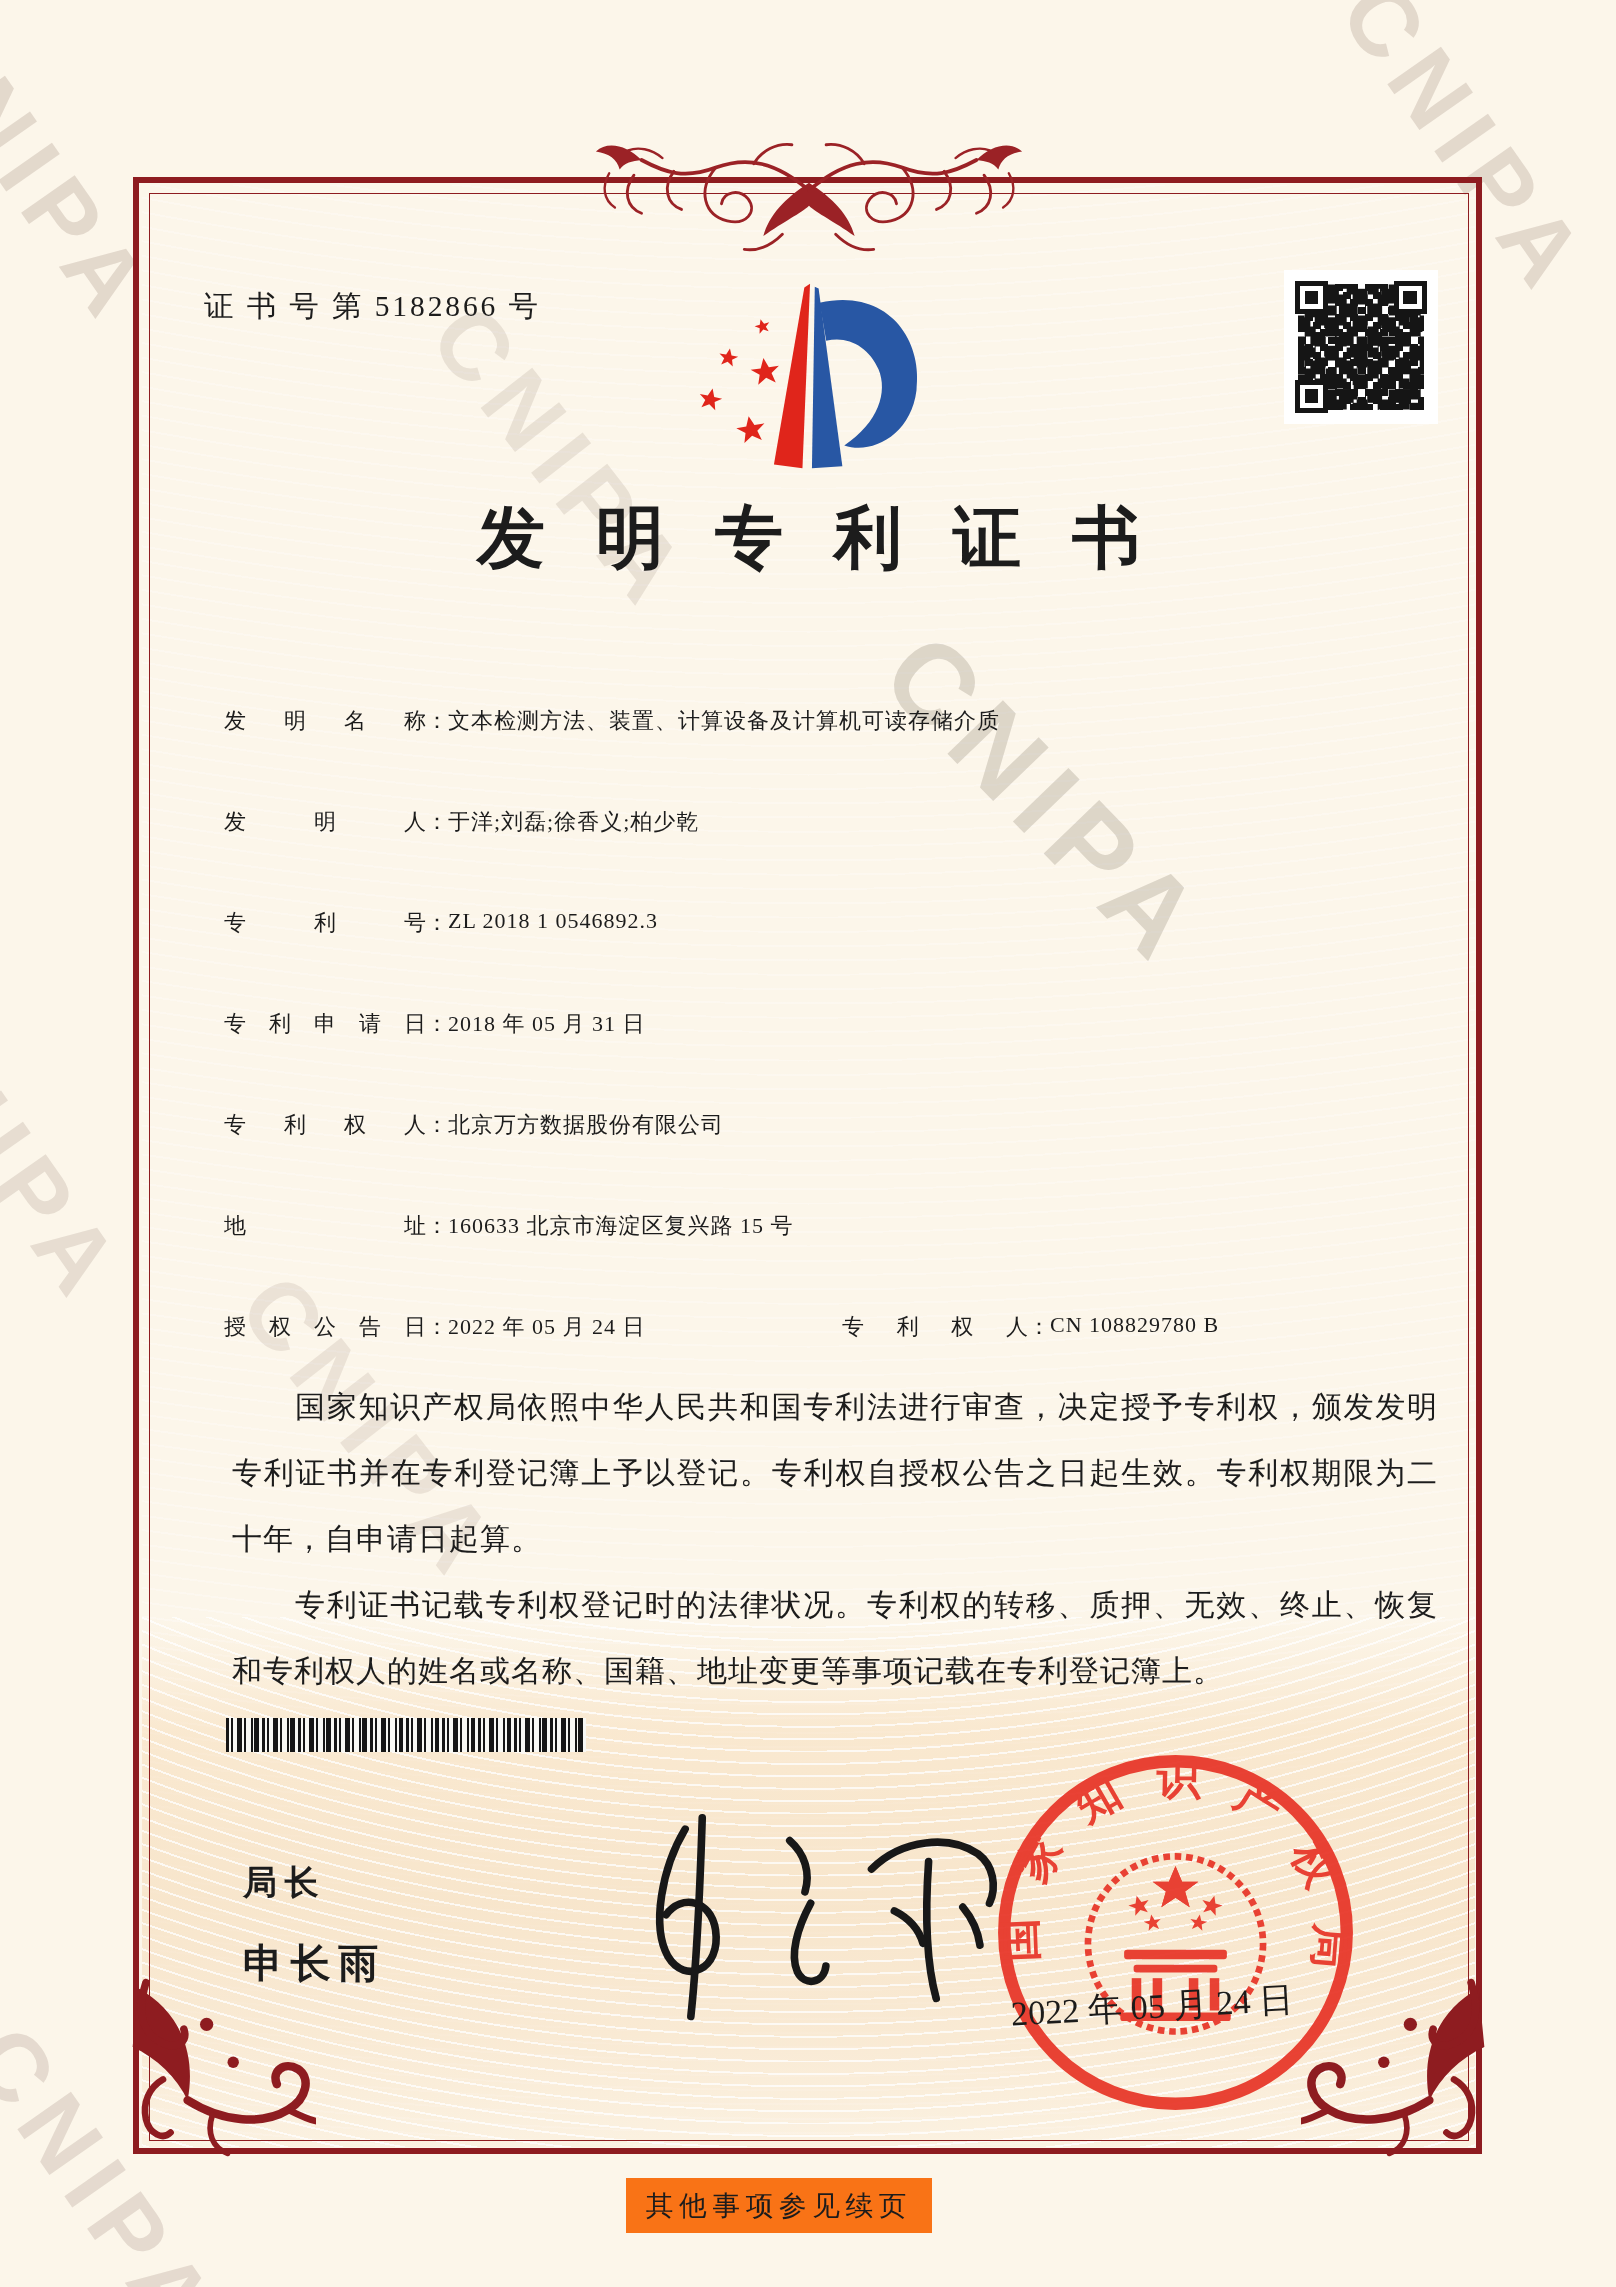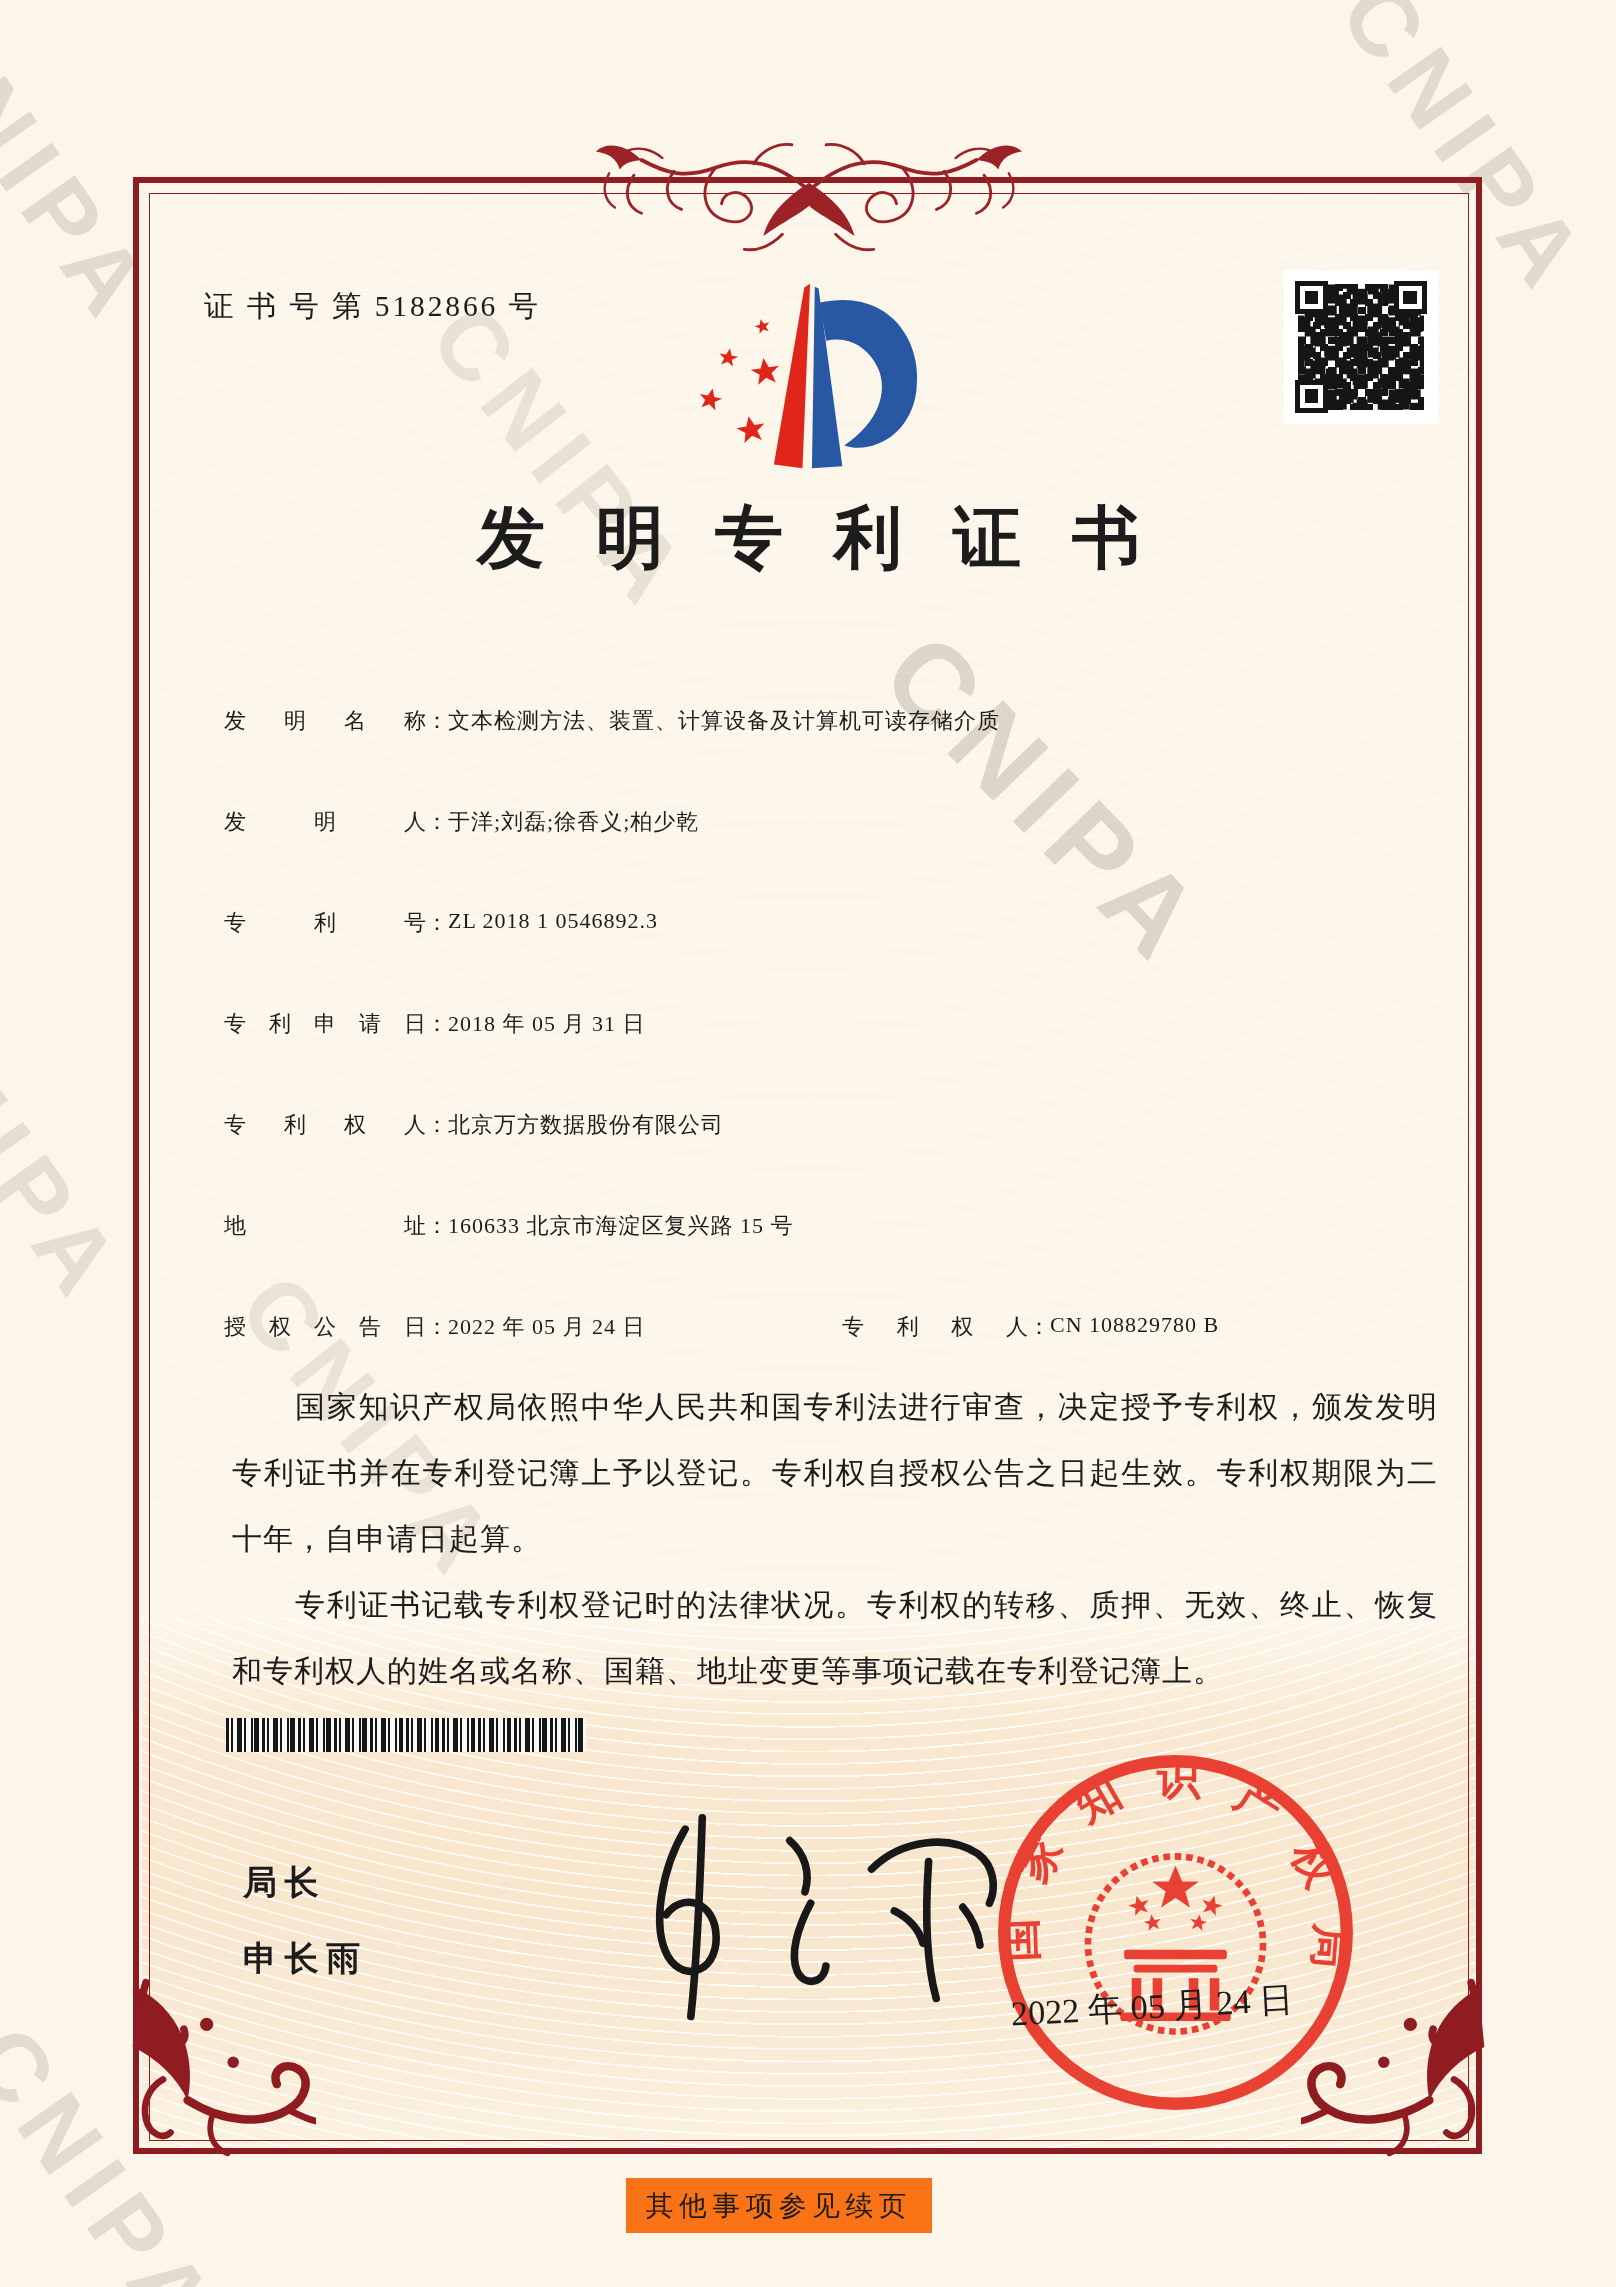--- a/index.html
+++ b/index.html
@@ -63,21 +63,21 @@
     repeating-linear-gradient(90deg,
       #161616 0 2.9px, #f8f8f4 2.9px 4.8px,
       #161616 4.8px 6.7px, #f8f8f4 6.7px 11.4px,
       #161616 11.4px 16px, #f8f8f4 16px 18px,
       #161616 18px 20px, #f8f8f4 20px 25px,
       #161616 25px 27px, #f8f8f4 27px 28.5px,
       #161616 28.5px 33px, #f8f8f4 33px 36px);}
   
   .sig-title{position:absolute;left:243px;top:1860px;z-index:3;font-size:34px;letter-spacing:7.6px;
              font-family:"Liberation Sans","DejaVu Sans",sans-serif;font-weight:600;}
-  .sig-name{position:absolute;left:243px;top:1936px;z-index:3;font-size:34px;letter-spacing:7.6px;
+  .sig-name{position:absolute;left:243px;top:1936px;z-index:3;font-size:40px;letter-spacing:7.6px;
             font-family:"Liberation Sans","DejaVu Sans",sans-serif;font-weight:600;}
   .sig-hand{position:absolute;left:571px;top:1812px;width:447px;height:214px;z-index:3;}
   
   .seal{position:absolute;left:989px;top:1746px;width:373px;height:373px;z-index:4;opacity:.95;}
   
   .pageinfo{position:absolute;left:0;top:2091px;width:1617px;text-align:center;z-index:3;font-size:26px;letter-spacing:5.7px;}
   .footerbox{position:absolute;left:626px;top:2178px;width:306px;height:55px;background:#f97316;z-index:3;
              display:flex;align-items:center;justify-content:center;font-size:27.6px;letter-spacing:5.7px;}
 </style>
 </head>

